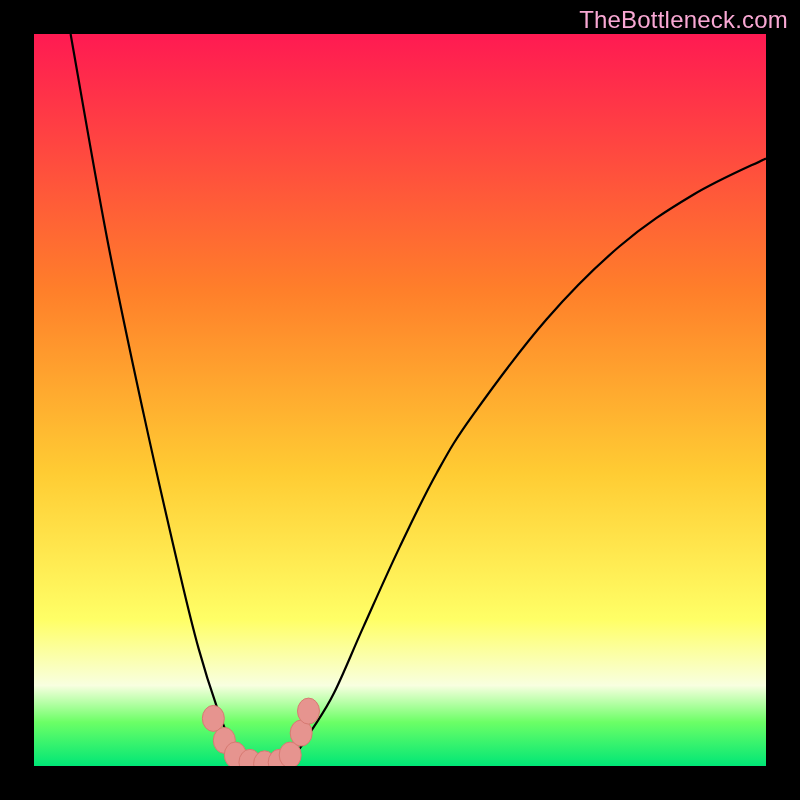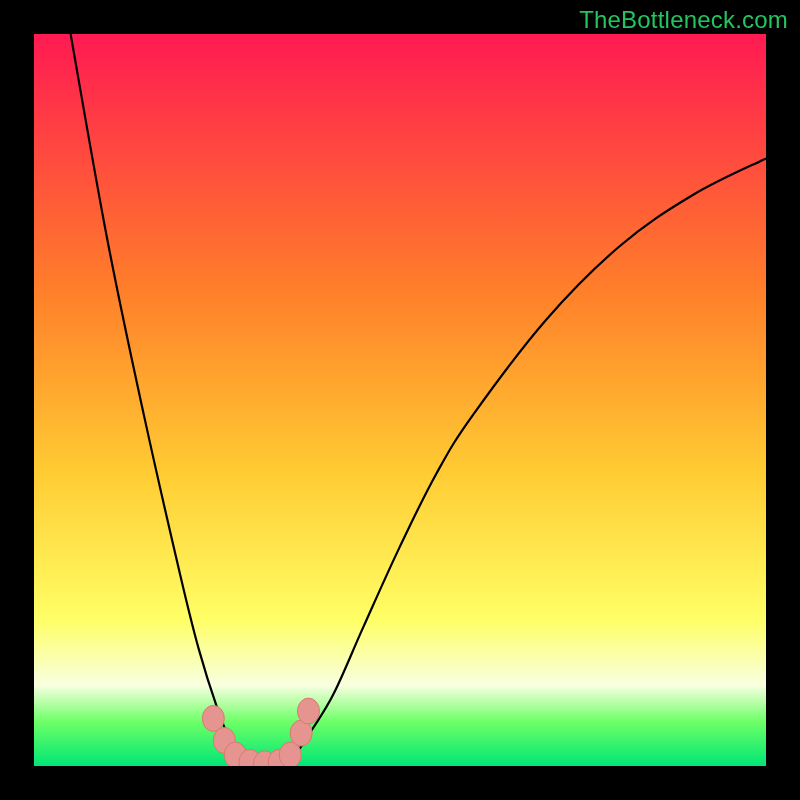--- a/index.html
+++ b/index.html
@@ -39,21 +39,21 @@
     top: 0;
     width: 100%;
     height: 100%;
   }
   .watermark {
     position: absolute;
     top: 6px;
     right: 12px;
     font-size: 24px;
     font-weight: 500;
-    color: #22c55e;
+    color: #f9a8d4;
     letter-spacing: 0.2px;
   }
 </style>
 </head>
 <body>
 
 <div class="frame">
   <div class="watermark">TheBottleneck.com</div>
 
   <div class="plot-area">

